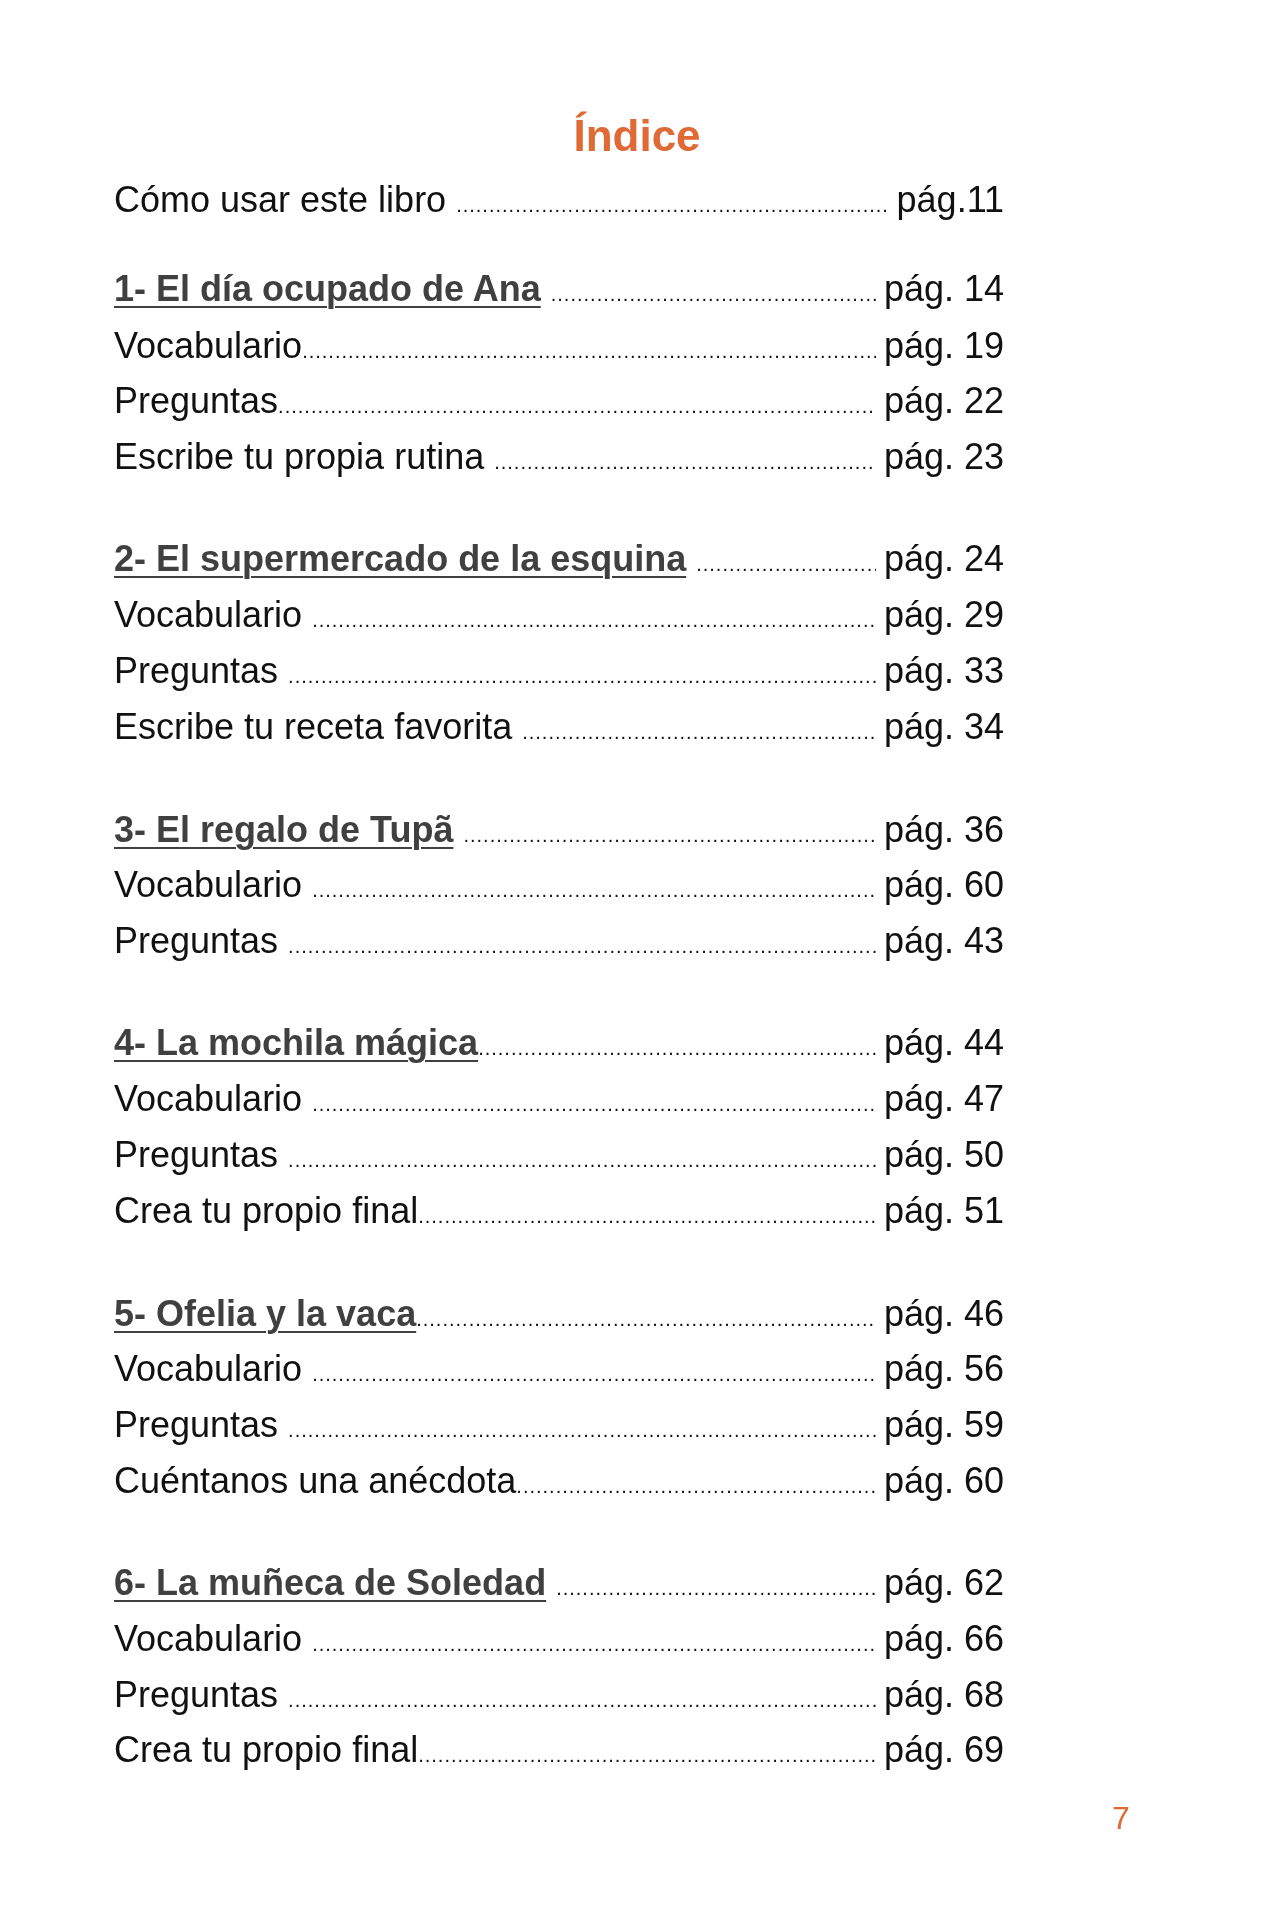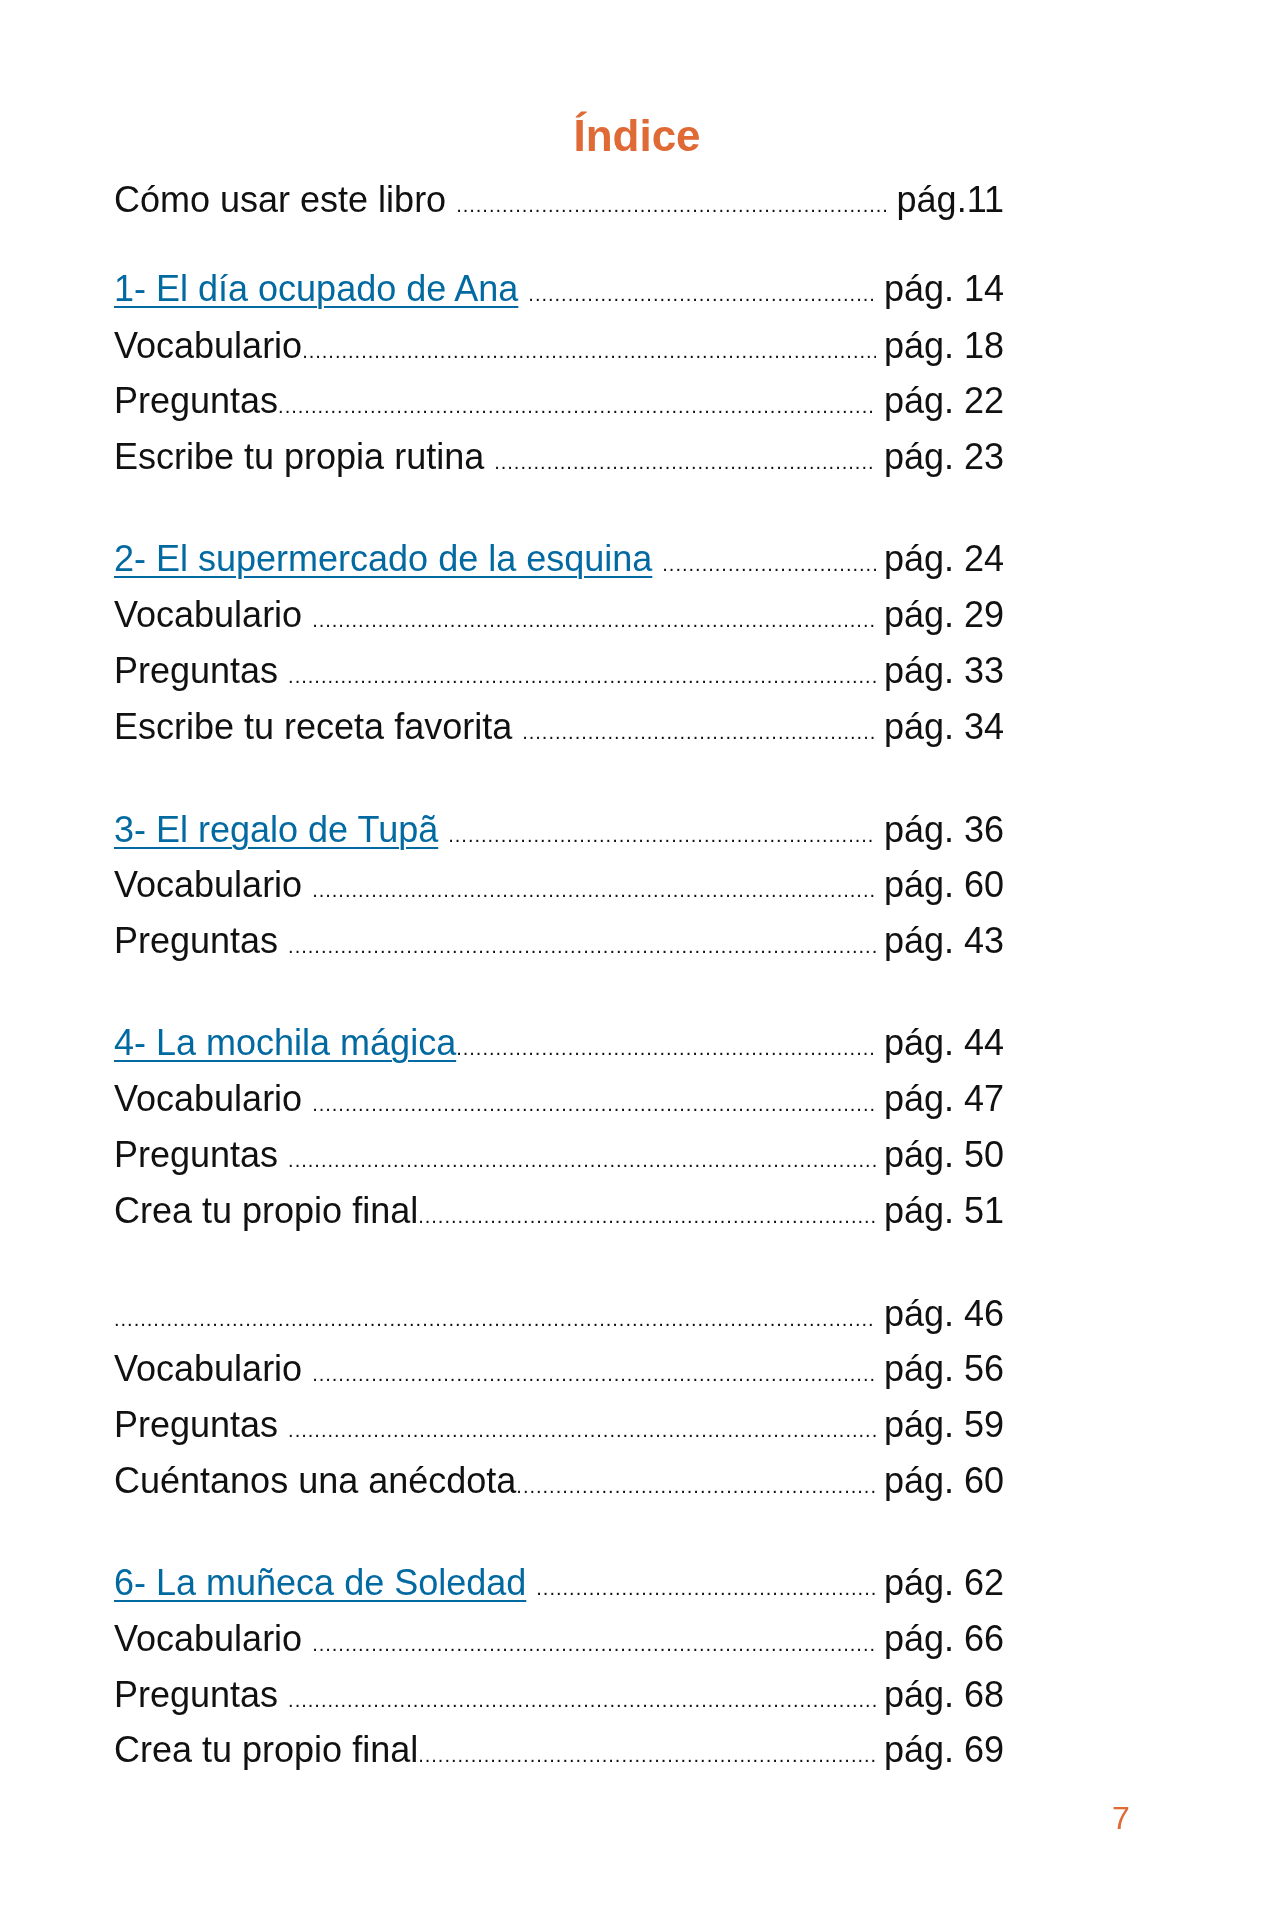--- a/index.html
+++ b/index.html
@@ -4,21 +4,21 @@
   <style>
     html, body { margin:0; padding:0; background:#ffffff; }
     body { width:1274px; height:1912px; position:relative; overflow:hidden;
            font-family:"Liberation Sans", sans-serif; color:#111111; }
     .title { position:absolute; left:0; width:1274px; top:100px; text-align:center;
              font-size:44px; font-weight:bold; color:#E06A35; line-height:72px; margin:0; }
     .toc { position:absolute; left:114px; top:0; width:890px; }
     .row { position:absolute; left:0; width:890px; height:44px; display:flex; align-items:baseline;
            font-size:36px; line-height:44px; white-space:nowrap; }
     .row .label { flex:0 0 auto; }
-    .row .label.chapter { color:#0369a1; font-weight:normal; text-decoration:underline;
+    .row .label.chapter { color:#404040; font-weight:bold; text-decoration:underline;
                           text-decoration-thickness:2px; text-underline-offset:5px; }
     .row .gap { flex:0 0 10px; }
     .row .leader { flex:1 1 auto; overflow:hidden; color:#111; font-size:20px; letter-spacing:1px; }
     .row .leader::before { content:"........................................................................................................................................................................"; }
     .row .page { flex:0 0 auto; padding-left:8px; }
     .pageno { position:absolute; left:1112px; top:1796px; font-size:32px; color:#E06A35; line-height:44px; }
   </style>
 </head>
 <body>
 
@@ -35,21 +35,21 @@
 
   <div class="row" style="top:267px">
     <span class="label chapter">1- El día ocupado de Ana</span>
     <span class="gap"></span>
       <span class="leader"></span>
     <span class="page">pág. 14</span>
   </div>
   <div class="row" style="top:324px">
     <span class="label">Vocabulario</span>
     <span class="leader"></span>
-    <span class="page">pág. 18</span>
+    <span class="page">pág. 19</span>
   </div>
   <div class="row" style="top:379px">
     <span class="label">Preguntas</span>
     <span class="leader"></span>
     <span class="page">pág. 22</span>
   </div>
   <div class="row" style="top:435px">
     <span class="label">Escribe tu propia rutina</span>
     <span class="gap"></span>
       <span class="leader"></span>
@@ -117,20 +117,21 @@
       <span class="leader"></span>
     <span class="page">pág. 50</span>
   </div>
   <div class="row" style="top:1189px">
     <span class="label">Crea tu propio final</span>
     <span class="leader"></span>
     <span class="page">pág. 51</span>
   </div>
 
   <div class="row" style="top:1292px">
+    <span class="label chapter">5- Ofelia y la vaca</span>
     <span class="leader"></span>
     <span class="page">pág. 46</span>
   </div>
   <div class="row" style="top:1347px">
     <span class="label">Vocabulario</span>
     <span class="gap"></span>
       <span class="leader"></span>
     <span class="page">pág. 56</span>
   </div>
   <div class="row" style="top:1403px">

